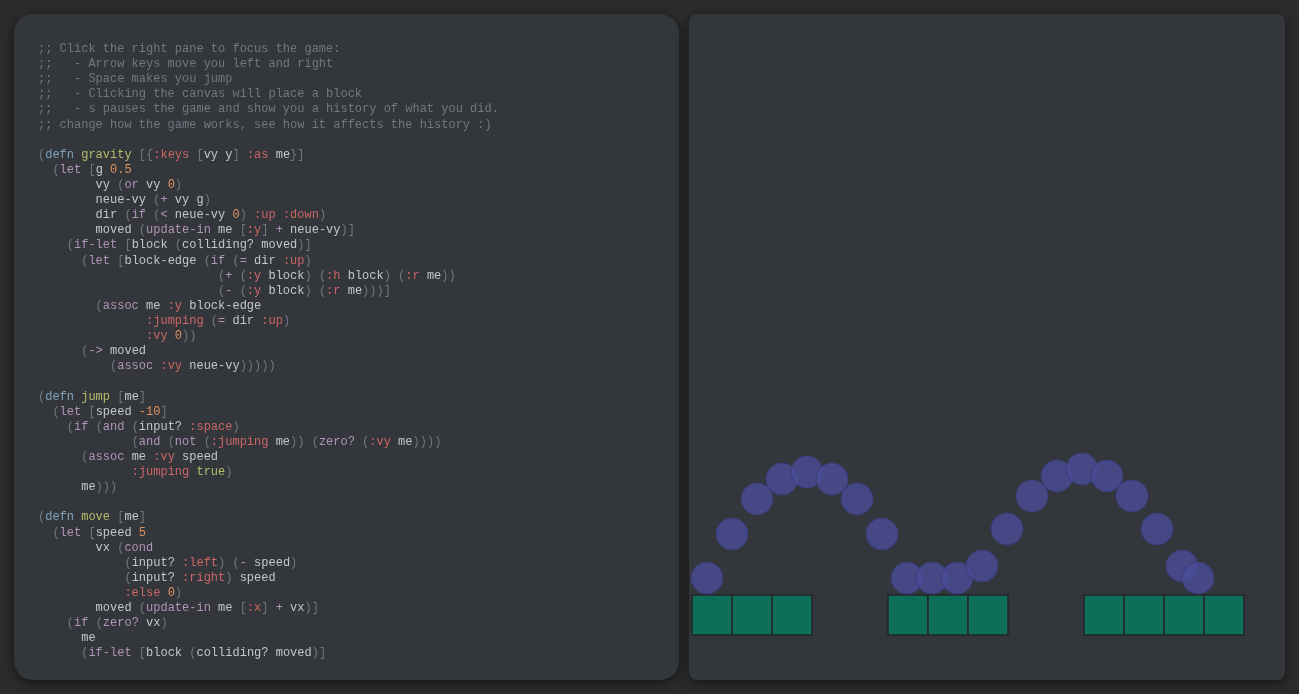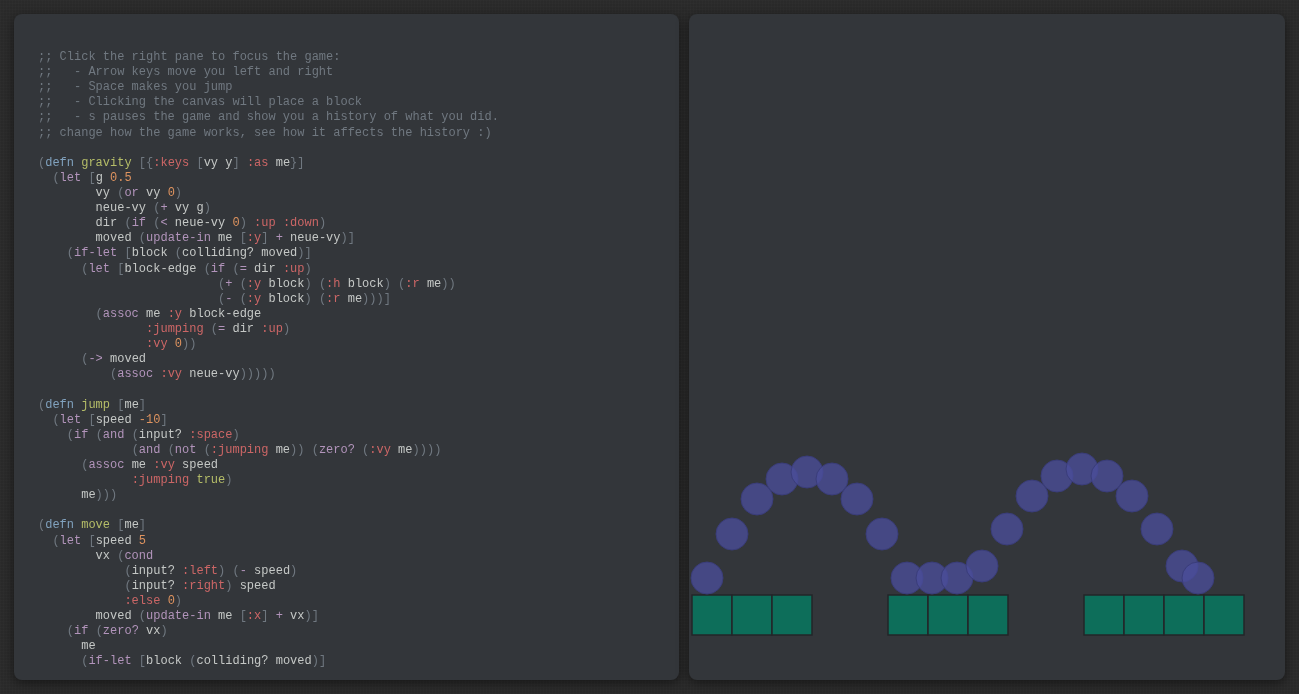--- a/index.html
+++ b/index.html
@@ -22,21 +22,22 @@
   }
   .pane {
     background: #33363a;
     border-radius: 8px;
     box-shadow: 0 3px 12px rgba(0,0,0,0.5);
     position: relative;
     overflow: hidden;
   }
   .code-pane {
     flex: 0 0 665px;
-    padding: 36px 24px;
+    padding: 28px 24px;
+    border-radius: 19px;
   }
   .game-pane {
     flex: 1;
   }
   pre {
     color: #c5c8c6;
     line-height: 1.26;
     white-space: pre;
     font-family: inherit;
   }

